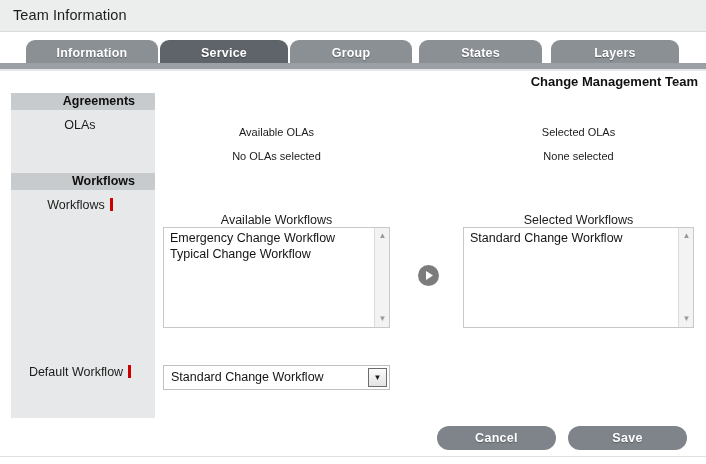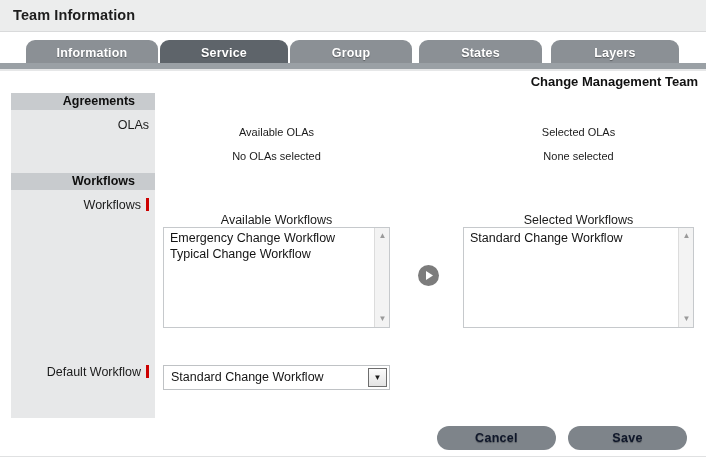--- a/index.html
+++ b/index.html
@@ -21,21 +21,21 @@
     left: 0; top: 0;
     width: 706px; height: 32px;
     background: #eceded;
     border-bottom: 1px solid #d9dadb;
     box-sizing: border-box;
   }
   .titlebar-text {
     position: absolute;
     left: 13px; top: 7px;
     font-size: 14.5px;
-    font-weight: bold;
+    font-weight: normal;
     color: #1d1d1d;
     letter-spacing: .1px;
   }
 
   
   .tabstrip {
     position: absolute;
     left: 3px; top: 33px;
     width: 704px; height: 38px;
     background: #ffffff;
@@ -96,21 +96,21 @@
     font-size: 12.5px;
     font-weight: bold;
     text-align: right;
     line-height: 17px;
     box-sizing: border-box;
     padding-right: 20px;
   }
   .field-label {
     position: absolute;
     width: 144px;
-    text-align: right;
+    text-align: center;
     font-size: 12.5px;
     color: #1b1b1b;
     box-sizing: border-box;
     padding-right: 6px;
   }
   .req {
     display: inline-block;
     width: 3px; height: 13px;
     background: #cc0000;
     vertical-align: -2px;
@@ -231,21 +231,21 @@
     left: 0; top: 456px;
     width: 706px; height: 1px;
     background: #e0e1e2;
   }
   .pill-btn {
     position: absolute;
     top: 426px;
     height: 24px;
     border-radius: 12px;
     background: #7e848a;
-    color: #0f172a;
+    color: #ffffff;
     font-size: 12.5px;
     font-weight: bold;
     text-align: center;
     line-height: 24px;
     letter-spacing: .3px;
     text-shadow: 0 1px 1px rgba(0,0,0,.3);
     box-sizing: border-box;
   }
   .pill-btn.cancel { left: 437px; width: 119px; }
   .pill-btn.save   { left: 568px; width: 119px; }

